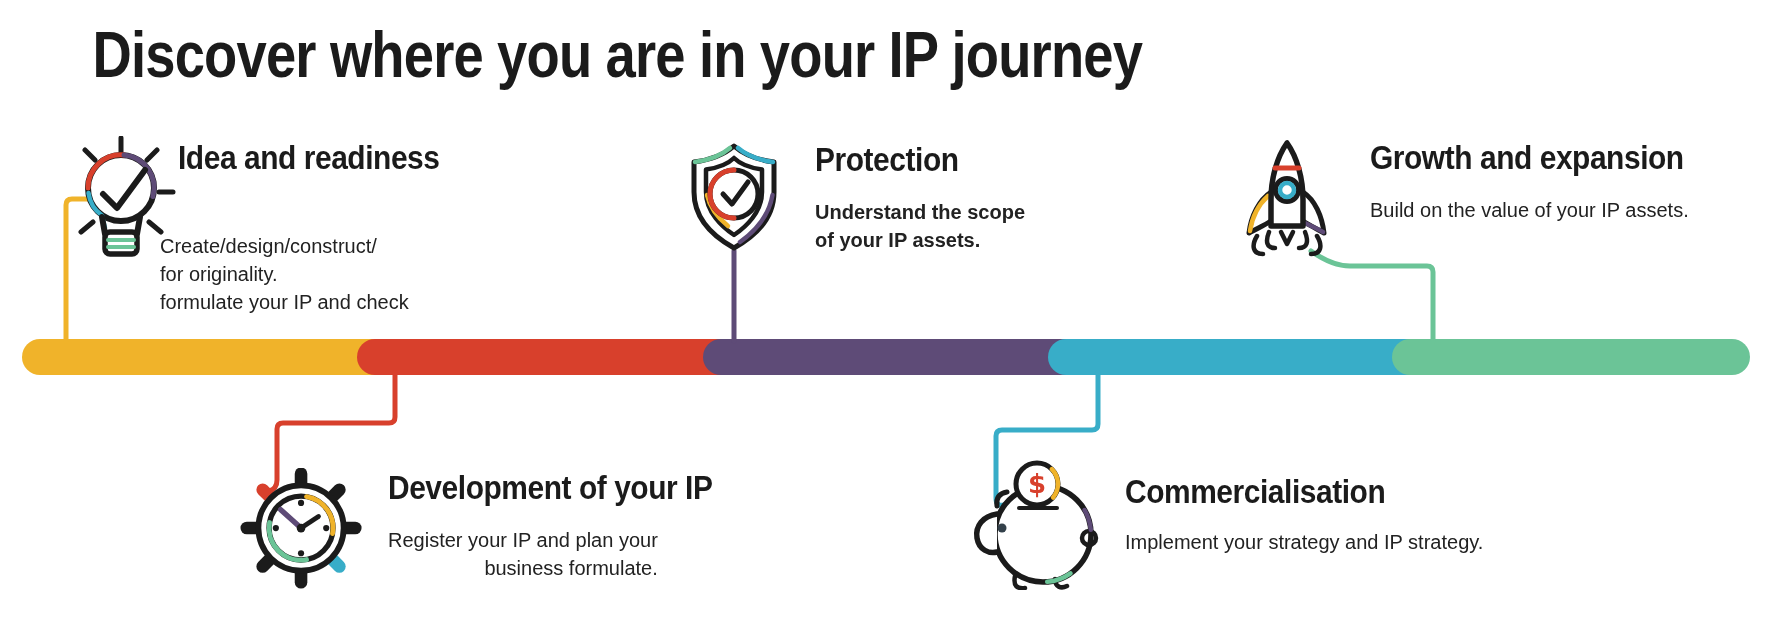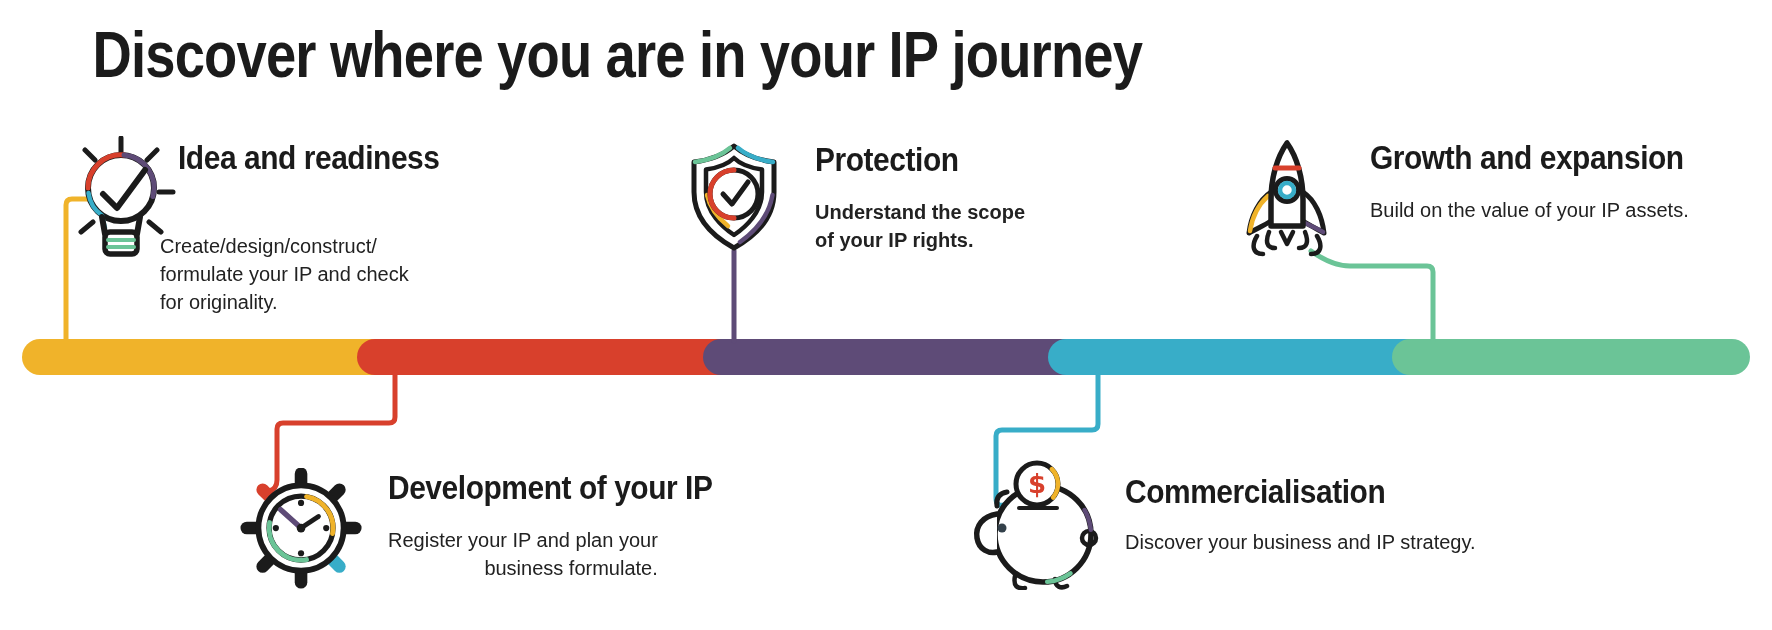--- a/index.html
+++ b/index.html
@@ -77,22 +77,22 @@
     <path class="c-purple" stroke-width="5" d="M 69 19 A 33 33 0 0 1 97.9 60.5"></path>
     <path class="c-teal" stroke-width="4.5" d="M 33.5 57 A 33 33 0 0 0 47 79.5 L 50 92"></path>
     <path class="k" stroke-width="6" d="M 47 81 L 50 98 M 85 81 L 82 98"></path>
     <rect class="kf" stroke-width="5.5" x="50" y="96" width="32" height="22" rx="5"></rect>
     <path class="c-green" stroke-width="4" d="M 53 104 L 79 104 M 53 111 L 79 111"></path>
     <path class="k" stroke-width="6" d="M 48 58 L 62 72 L 90 34"></path>
   </svg>
   <div class="stage-title t-idea">Idea and readiness</div>
   <div class="stage-body b-idea">
     <div>Create/design/construct/</div>
+    <div>for originality.</div>
     <div>formulate your IP and check</div>
-    <div>for originality.</div>
   </div>
 
   <svg class="icon" style="left:238px;top:468px;" width="128" height="124" viewBox="0 0 132 128">
     <path class="k" stroke-width="13" d="M 111 62 L 121 62"></path>
     <path class="c-teal" stroke-width="13" d="M 97.5 94.5 L 104.6 101.6"></path>
     <path class="k" stroke-width="13" d="M 65 108 L 65 118"></path>
     <path class="k" stroke-width="13" d="M 32.5 94.5 L 25.4 101.6"></path>
     <path class="k" stroke-width="13" d="M 19 62 L 9 62"></path>
     <path class="c-red" stroke-width="13" d="M 32.5 29.5 L 25.4 22.4"></path>
     <path class="k" stroke-width="13" d="M 65 16 L 65 6"></path>
@@ -122,40 +122,40 @@
     <path class="k" stroke-width="4.5" d="M 48 16 C 42 22 31 26 20 27.5 L 20 50 C 20 70 36 85 48 93 C 60 85 76 70 76 50 L 76 27.5 C 65 26 54 22 48 16"></path>
     <path class="c-yellow" stroke-width="4.5" d="M 21 53 C 24 66 32 76 42 84"></path>
     <path class="c-purple" stroke-width="4.5" d="M 86.5 53 C 83 74 68 90 54 100"></path>
     <circle class="kf" stroke-width="5" cx="48" cy="52" r="24"></circle>
     <path class="c-red" stroke-width="5" d="M 48 28 A 24 24 0 0 0 48 76"></path>
     <path class="k" stroke-width="5" d="M 37 52 L 46 62 L 62 40"></path>
   </svg>
   <div class="stage-title t-prot">Protection</div>
   <div class="stage-body b-prot">
     <div>Understand the scope</div>
-    <div>of your IP rights.</div>
+    <div>of your IP assets.</div>
   </div>
 
   <svg class="icon" style="left:963px;top:458px;" width="140" height="132" viewBox="0 0 140 132">
     <circle class="kf" stroke-width="5.5" cx="80" cy="76" r="48"></circle>
     <path class="kf" stroke-width="5.5" d="M 34 56 C 20 58 12 68 14 80 C 16 92 26 96 34 94"></path>
     <path class="k" stroke-width="5" d="M 34 48 Q 32 36 44 34"></path>
     <path class="k" stroke-width="4.5" d="M 52 118 C 50 128 54 131 62 130 M 92 121 C 92 129 98 131 104 128"></path>
     <circle class="k" stroke-width="4.5" cx="126" cy="80" r="7"></circle>
     <circle cx="39" cy="70" r="4.5" fill="#33404a"></circle>
     <path class="c-purple" stroke-width="4.5" d="M 121.6 52 A 48 48 0 0 1 127.8 71.8"></path>
     <path class="c-green" stroke-width="4.5" d="M 107.5 115.3 A 48 48 0 0 1 84.2 123.8"></path>
     <path class="k" stroke-width="4" d="M 56 50 L 94 50"></path>
     <circle class="kf" stroke-width="5" cx="74" cy="26" r="21"></circle>
     <path class="c-yellow" stroke-width="4.5" d="M 88.8 11.2 A 21 21 0 0 1 90.1 39.5"></path>
     <text x="74" y="35" text-anchor="middle" font-family="'DejaVu Sans', sans-serif" font-size="26" font-weight="bold" fill="#D8402C">$</text>
   </svg>
   <div class="stage-title t-comm">Commercialisation</div>
   <div class="stage-body b-comm">
-    <div>Discover your business and IP strategy.</div>
+    <div>Implement your strategy and IP strategy.</div>
   </div>
 
   <svg class="icon" style="left:1243px;top:140px;" width="88" height="118" viewBox="0 0 88 118">
     <path class="kf" stroke-width="5" d="M 28 52 C 16 60 8 76 6 93 C 13 89 22 85 28 81"></path>
     <path class="kf" stroke-width="5" d="M 60 52 C 72 60 79 76 81 93 C 74 89 66 85 60 81"></path>
     <path class="c-yellow" stroke-width="4.5" d="M 25 56 C 15 65 9 78 7 91"></path>
     <path class="c-purple" stroke-width="4.5" d="M 62 83 C 68 86 75 89 80 92"></path>
     <path class="kf" stroke-width="5.5" d="M 44 3 C 34 17 28 38 28 60 L 28 86 L 60 86 L 60 60 C 60 38 54 17 44 3 Z"></path>
     <path class="c-red" stroke-width="5" d="M 32 28 L 56 28"></path>
     <circle class="kf" stroke-width="5" cx="44" cy="50" r="11.5"></circle>

